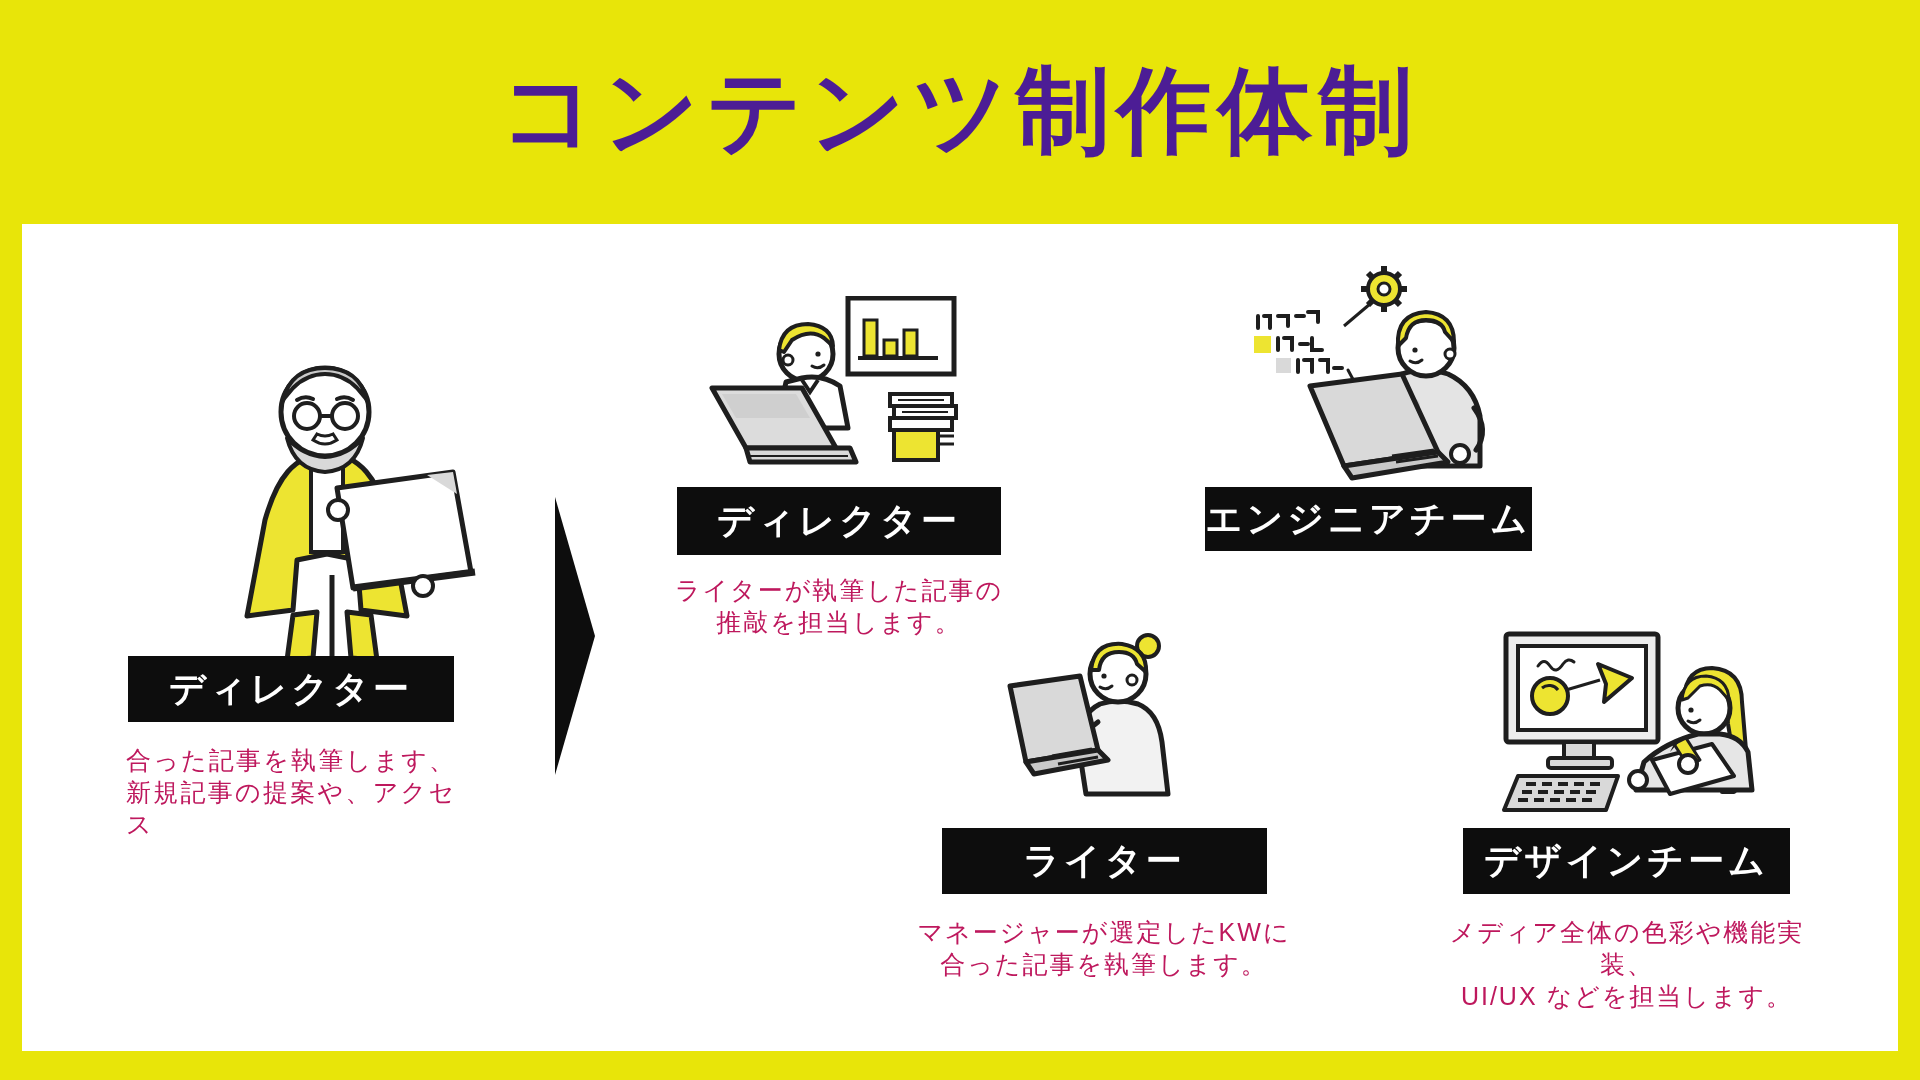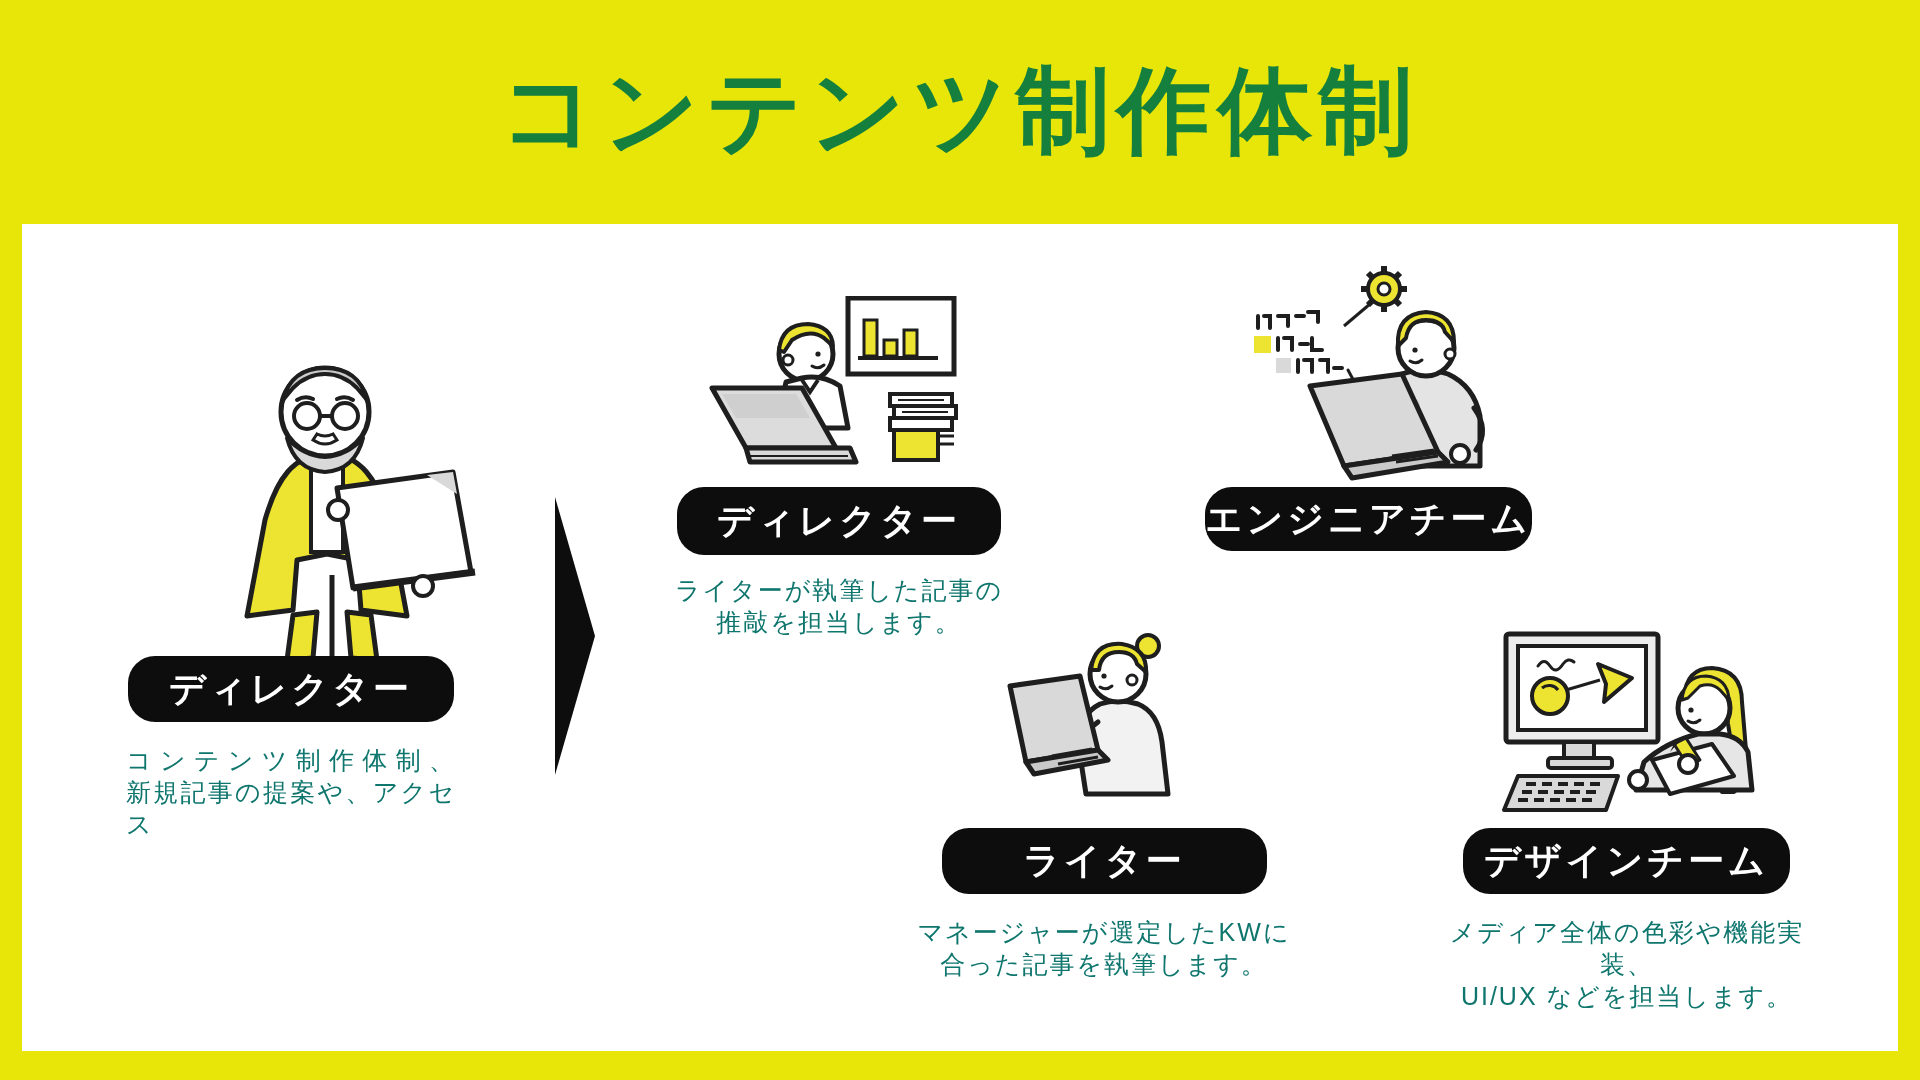--- a/index.html
+++ b/index.html
@@ -7,35 +7,35 @@
   body {
     background:#e8e509;
     font-family:"Liberation Sans","DejaVu Sans",sans-serif;
     position:relative;
   }
   .canvas { position:absolute; inset:0; width:1920px; height:1080px; }
 
   .title {
     position:absolute; left:0; top:48px; width:1920px;
     text-align:center; font-size:94px; font-weight:900;
-    letter-spacing:7px; color:#15803d;
+    letter-spacing:7px; color:#4c1d95;
   }
 
   .panel {
     position:absolute; left:22px; top:224px; width:1876px; height:827px;
     background:#ffffff;
   }
 
   .role-label {
     position:absolute; background:#0d0d0d; color:#ffffff;
     display:flex; align-items:center; justify-content:center;
-    font-size:36px; font-weight:700; letter-spacing:4px;border-radius:27px;
-  }
-
-  .desc { position:absolute; color:#0f766e; font-size:25px; line-height:32px; letter-spacing:2px; }
+    font-size:36px; font-weight:700; letter-spacing:4px;
+  }
+
+  .desc { position:absolute; color:#be185d; font-size:25px; line-height:32px; letter-spacing:2px; }
   .desc.center { text-align:center; }
   .desc.justify .line { text-align:justify; text-align-last:justify; }
 
   .illustration { position:absolute; }
 
   .arrow { position:absolute; left:555px; top:497px; }
 </style>
 </head>
 <body>
 
@@ -74,21 +74,21 @@
       <line x1="145" y1="56" x2="157" y2="56" stroke="#1e1e1e" stroke-width="4"></line>
       <path d="M122,40 q8,-5 16,-1" fill="none" stroke="#1e1e1e" stroke-width="4" stroke-linecap="round"></path>
       <path d="M162,39 q8,-4 16,1" fill="none" stroke="#1e1e1e" stroke-width="4" stroke-linecap="round"></path>
     </g>
   </svg>
 
   <div class="role-label" style="left:128px; top:656px; width:326px; height:66px;">
     <span>ディレクター</span>
   </div>
   <div class="desc justify" style="left:126px; top:744px; width:330px;">
-    <div class="line">コンテンツ制作体制、</div>
+    <div class="line">合った記事を執筆します、</div>
     <div class="line">新規記事の提案や、アクセス</div>
   </div>
 
   <svg class="arrow" width="40" height="278" viewBox="0 0 40 278">
     <polygon points="0,0 40,139 0,278" fill="#0d0d0d"></polygon>
   </svg>
 
   <svg class="illustration" style="left:698px; top:296px;" width="262" height="186" viewBox="0 0 262 186">
 
     <g>

